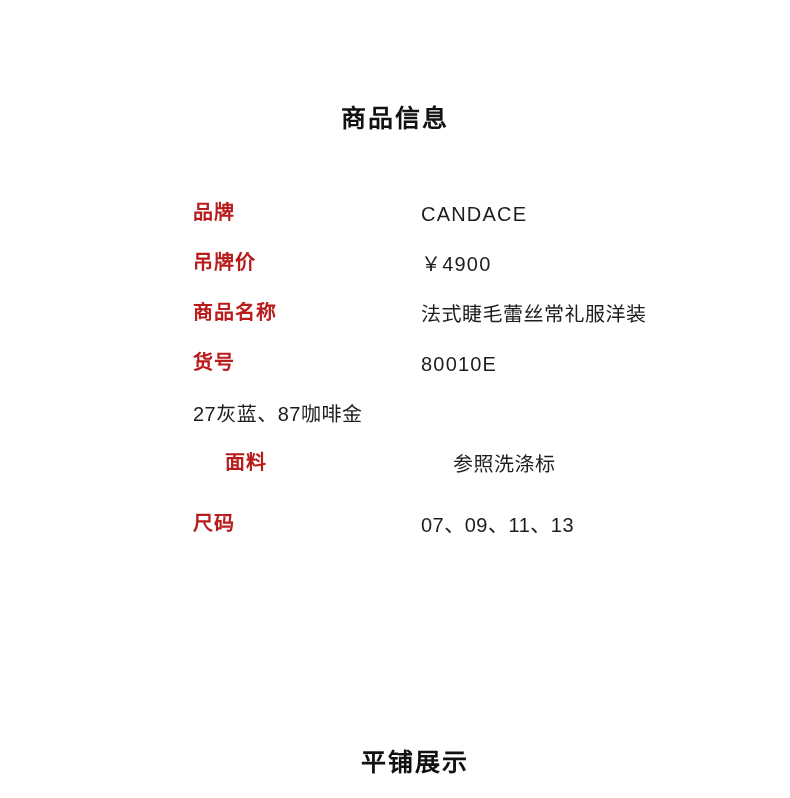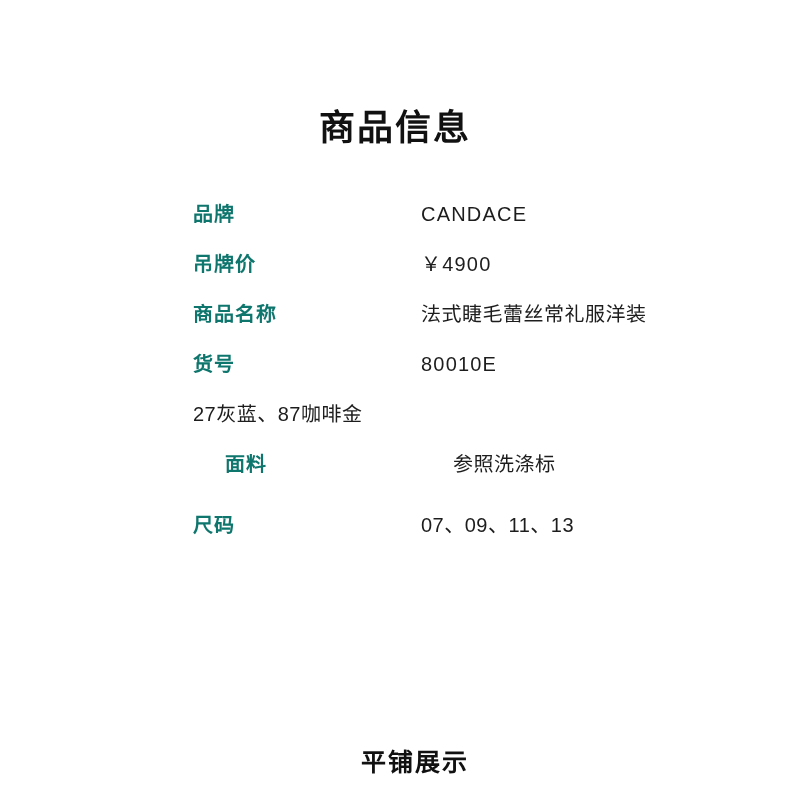--- a/index.html
+++ b/index.html
@@ -23,21 +23,21 @@
     position: relative;
     box-sizing: border-box;
   }
 
   .title {
     position: absolute;
     top: 98px;
     left: 0;
     width: 790px;
     text-align: center;
-    font-size: 36px;
+    font-size: 25px;
     font-weight: 700;
     letter-spacing: 2px;
     color: #111111;
   }
 
   .spec-table {
     position: absolute;
     top: 200px;
     left: 193px;
     width: 540px;
@@ -53,22 +53,23 @@
     margin-bottom: 33px;
     margin-left: 32px;
   }
 
   .spec-label {
     width: 228px;
     flex: 0 0 228px;
     font-size: 20px;
     font-weight: 700;
     letter-spacing: 1px;
-    color: #0f766e;
+    color: #b91c1c;
     line-height: 28px;
+    font-family: Liberation Mono, monospace;
   }
 
   .spec-value {
     flex: 1 1 auto;
     font-size: 20px;
     font-weight: 400;
     letter-spacing: 0.5px;
     color: #1d1d1d;
     line-height: 28px;
   }

